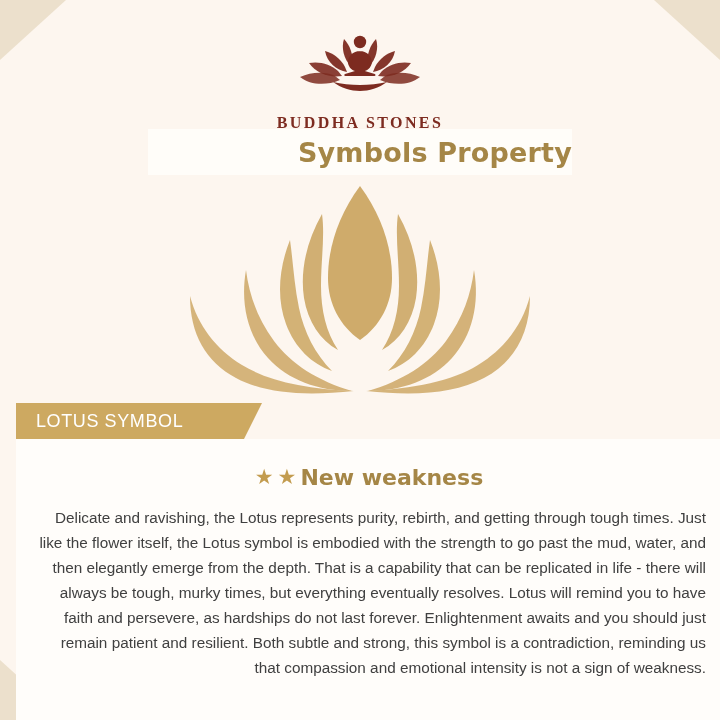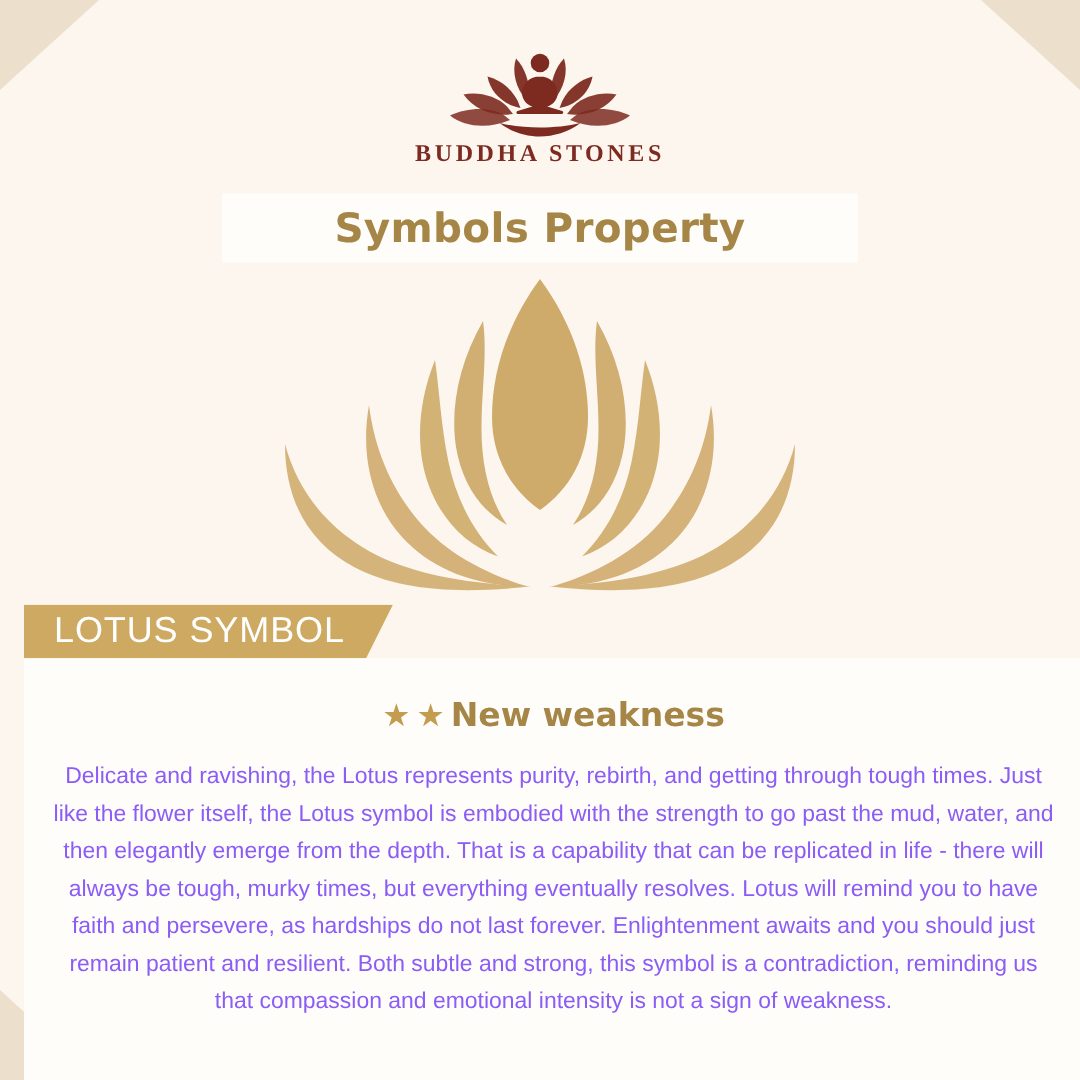--- a/index.html
+++ b/index.html
@@ -69,38 +69,38 @@
     top: 22px;
     display: flex;
     flex-direction: column;
     align-items: center;
   }
   .logo-mark {
     width: 150px;
     height: 72px;
   }
   .logo-text {
-    margin-top: 0;
+    margin-top: 20px;
     font-size: 16px;
     letter-spacing: 2.4px;
     color: #7d2b20;
     font-weight: 700;
     font-family: "Liberation Serif", serif;
   }
   
   .title-bar {
     position: absolute;
     left: 148px;
     top: 129px;
     width: 424px;
     height: 46px;
     background: #fffdf9;
     display: flex;
     align-items: center;
-    justify-content: center;
+    justify-content: flex-end;
   }
   .title-text {
     font-size: 27px;
     font-weight: 700;
     color: #a58646;
     font-family: "DejaVu Sans", sans-serif;
     letter-spacing: .2px;
   }
   
   .hero {
@@ -121,21 +121,21 @@
     height: 36px;
     padding: 0 26px 0 20px;
     background: #cda961;
     display: flex;
     align-items: center;
     clip-path: polygon(0 0, 100% 0, calc(100% - 18px) 100%, 0 100%);
     min-width: 200px;
   }
   .symbol-tab-label {
     color: #ffffff;
-    font-size: 24px;
+    font-size: 18px;
     letter-spacing: .6px;
     font-family: "Liberation Sans", sans-serif;
   }
   
   .body-panel {
     position: absolute;
     left: 16px;
     right: 0;
     top: 439px;
     bottom: 0;
@@ -155,22 +155,22 @@
     margin-bottom: 12px;
   }
   .star {
     color: #c39c4f;
     font-size: 21px;
     line-height: 1;
   }
   .paragraph {
     font-size: 15.3px;
     line-height: 25px;
-    color: #8b5cf6;
-    text-align: center;
+    color: #404040;
+    text-align: right;
     font-family: "Liberation Sans", sans-serif;
   }
 </style>
 </head>
 <body>
 
 <div class="page">
   <div class="frame-outer"></div>
   <div class="frame-inner"></div>
   <div class="frame-corner-tl"></div>

